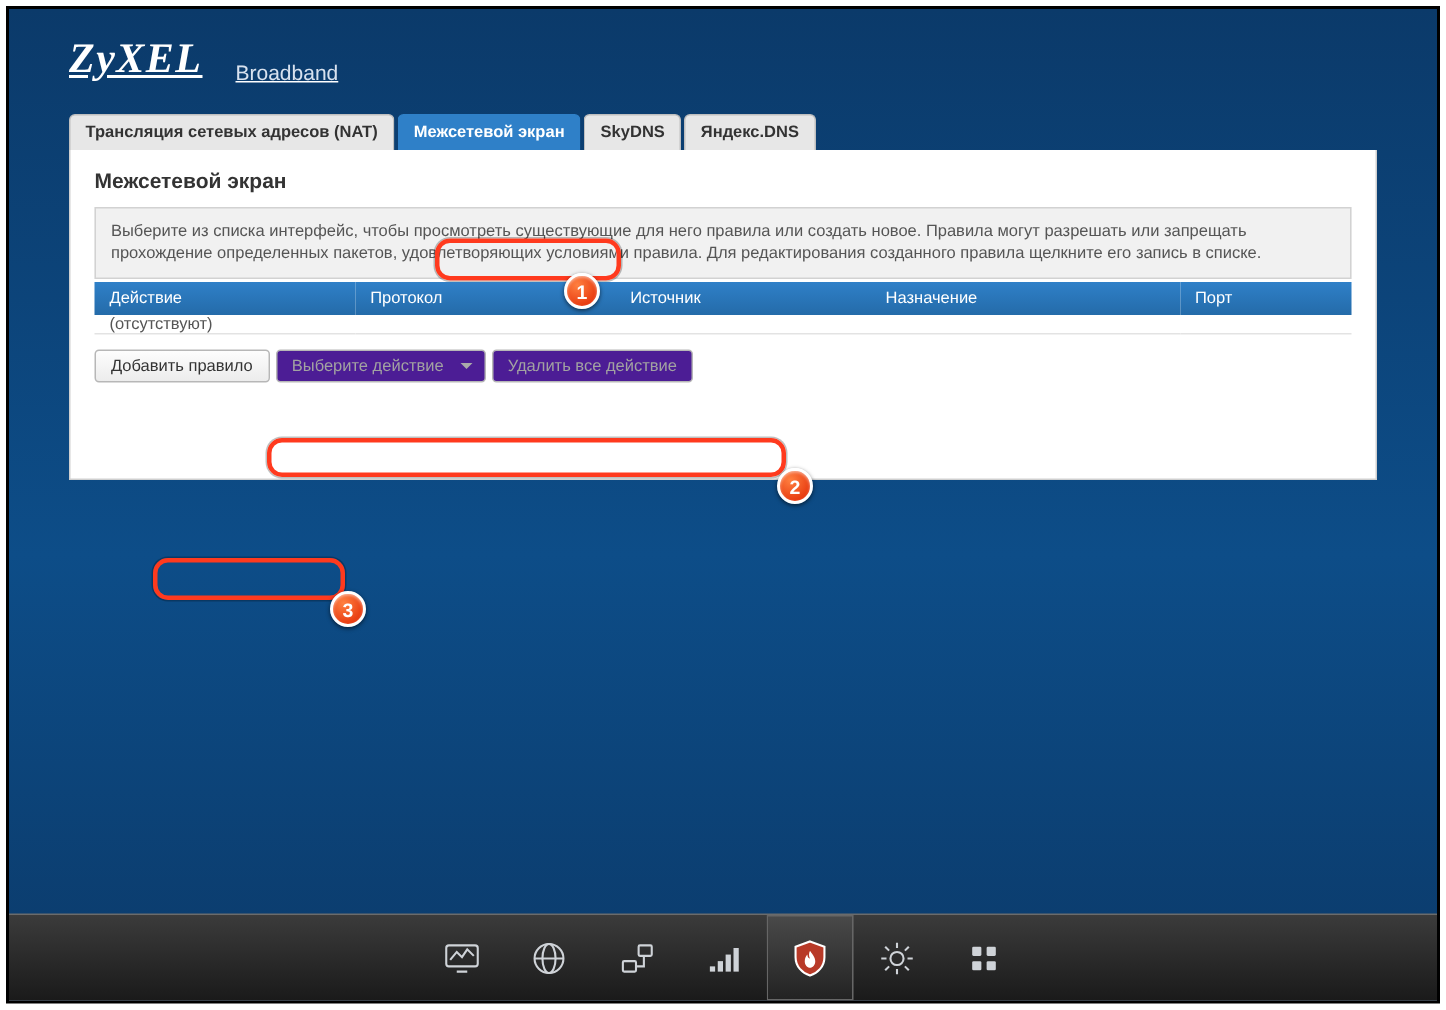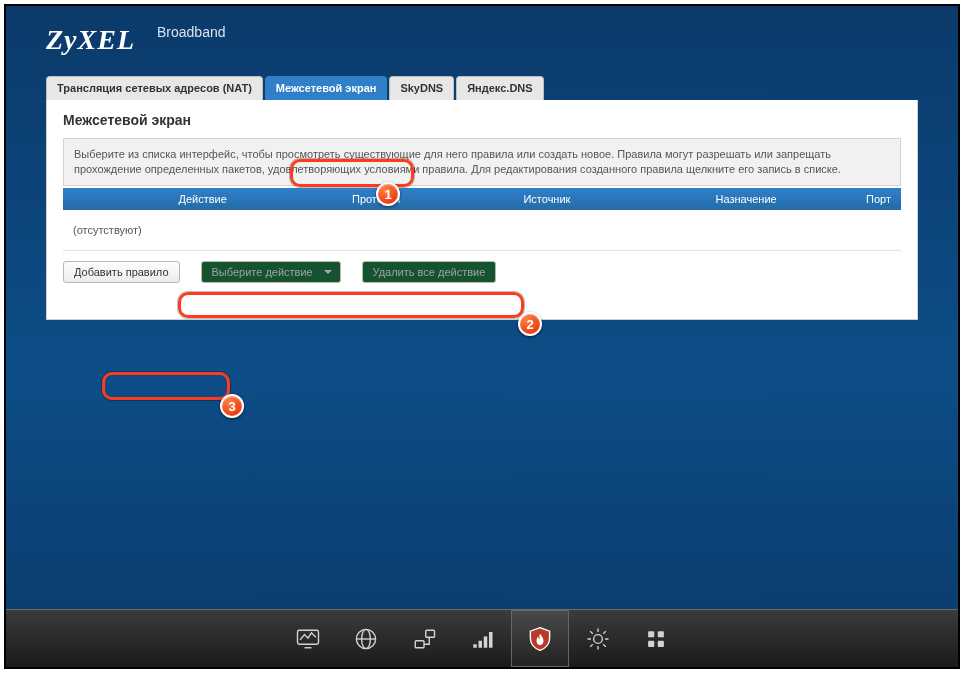--- a/index.html
+++ b/index.html
@@ -15,21 +15,21 @@
   position: absolute;
   left: 4px; top: 4px; right: 4px; bottom: 4px;
   border: 2px solid #000;
   background: linear-gradient(180deg,#0b3a6a 0%,#0d4d88 55%,#0b3a6a 100%);
   overflow: hidden;
 }
 .header {
   padding: 18px 40px 6px;
   color: #fff;
 }
-.brand { display: flex; align-items: flex-start; gap: 22px; }
+.brand { display: flex; align-items: flex-end; gap: 22px; text-decoration: underline; }
 .brand .logo { font-family: "Times New Roman", serif; font-size: 28px; font-weight: bold; font-style: italic; letter-spacing: 1px; }
 .brand .model { font-size: 14px; color: #d8e2ef; }
 .section-title { margin-top: 18px; font-size: 13px; font-weight: bold; color: #e9eef7; }
 
 .tabs {
   display: flex;
   gap: 2px;
   padding: 14px 40px 0;
   align-items: flex-start;
   position: relative;
@@ -103,46 +103,46 @@
 .rules-table {
   width: 100%;
   border-collapse: collapse;
   margin-top: 2px;
 }
 .rules-table th {
   background: linear-gradient(#2f80c8,#246ba9);
   color: #fff;
   font-weight: normal;
   font-size: 11px;
-  text-align: right;
+  text-align: left;
   padding: 5px 10px;
 }
 .rules-table td {
   font-size: 11px;
   color: #555;
-  padding: 14px 10px;
+  padding: 0 10px;
   border-bottom: 1px solid #e3e3e3;
 }
 .actions-row {
   display: flex;
   align-items: center;
-  gap: 21px;
+  gap: 4px;
   margin-top: 10px;
 }
 .btn, .btn-disabled, .select-disabled {
   border: 1px solid #b7b7b7;
   border-radius: 3px;
   padding: 4px 10px;
   font-size: 11px;
   background: linear-gradient(#fdfdfd,#ececec);
   color: #333;
   cursor: pointer;
   position: relative;
 }
-.btn-disabled, .select-disabled { color: #a2a2a2; background: #14532d; cursor: default; }
+.btn-disabled, .select-disabled { color: #a2a2a2; background: #4c1d95; cursor: default; }
 .select-disabled { padding-right: 26px; min-width: 140px; text-align: left; }
 .select-disabled::after {
   content: "";
   position: absolute;
   right: 8px; top: 50%; margin-top: -2px;
   border: 4px solid transparent;
   border-top-color: #aaa;
 }
 
 

